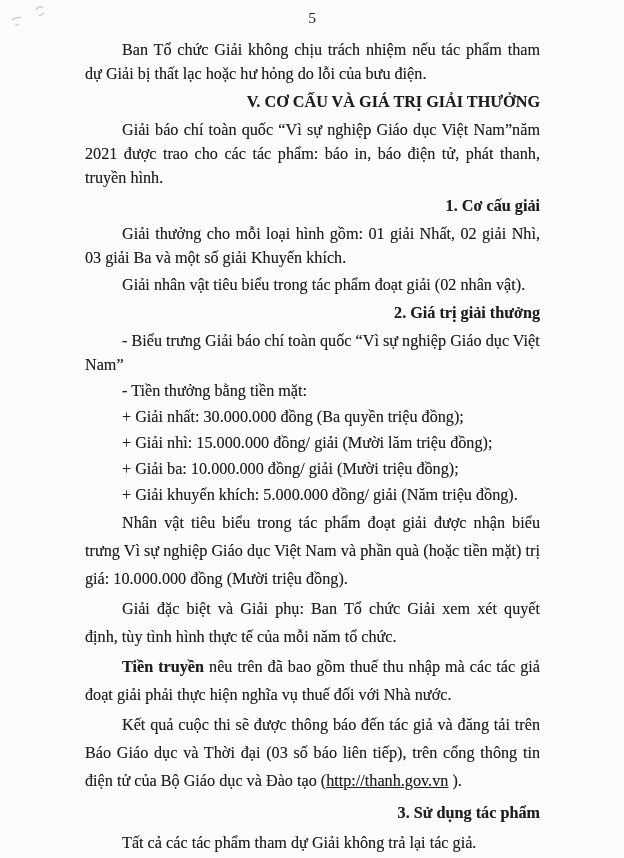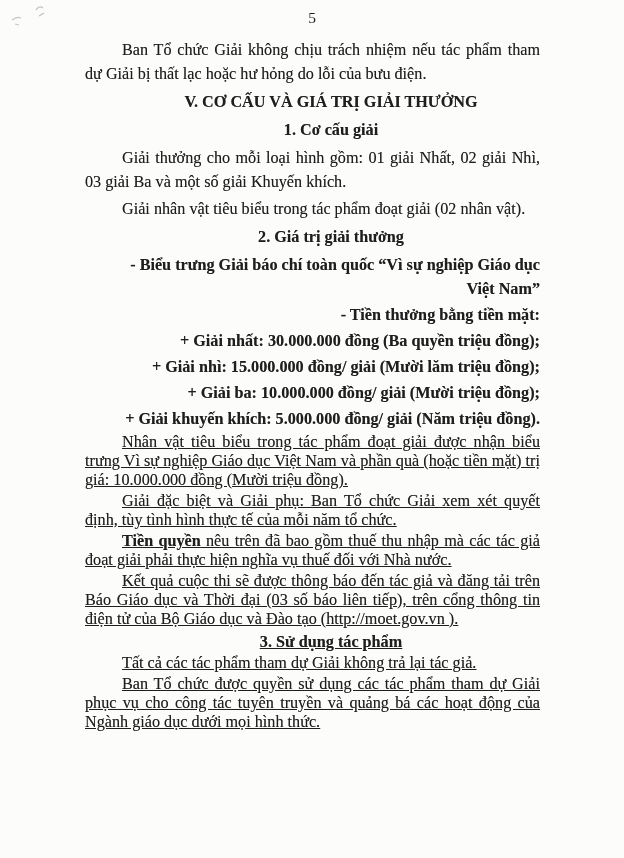--- a/index.html
+++ b/index.html
@@ -35,59 +35,58 @@
     text-align: justify;
     text-shadow: 0 0 0.5px rgba(20,20,20,0.45);
   }
   .para {
     margin: 0 0 3px 0;
     text-indent: 37px;
     line-height: 24px;
   }
   .para.heading {
     font-weight: bold;
-    text-align: center;
+    text-align: right;
     margin: 4px 0 4px 0;
   }
   .para.list {
-    text-align: right;
+    text-align: left;
     margin: 0 0 2px 0;
-    font-weight: bold;
   }
   .para.compact {
-    line-height: 19px;
+    line-height: 28px;
     margin-bottom: 2px;
-    text-decoration: underline;
   }
   .bold { font-weight: bold; }
   .underline { text-decoration: underline; }
 </style>
 </head>
 <body>
 
 <div class="page">
   <svg class="scan-marks" width="52" height="28" viewBox="0 0 52 28" aria-hidden="true">
     <path d="M28 8 q3 -5 7 -2 M31 14 l5 -3" stroke="#8f8f8d" stroke-width="1.2" fill="none"></path>
     <path d="M4 18 q5 -4 9 -2 M7 22 l4 1" stroke="#9a9a98" stroke-width="1.1" fill="none"></path>
   </svg>
   <div class="page-number">5</div>
   <div class="content">
       <p class="para body"><span>Ban Tổ chức Giải không chịu trách nhiệm nếu tác phẩm tham dự Giải bị thất lạc hoặc hư hỏng do lỗi của bưu điện.</span></p>
       <p class="para heading"><span class="bold">V. CƠ CẤU VÀ GIÁ TRỊ GIẢI THƯỞNG</span></p>
+      <p class="para body"><span>Giải báo chí toàn quốc “Vì sự nghiệp Giáo dục Việt Nam”năm 2021 được trao cho các tác phẩm: báo in, báo điện tử, phát thanh, truyền hình.</span></p>
       <p class="para heading"><span class="bold">1. Cơ cấu giải</span></p>
       <p class="para body"><span>Giải thưởng cho mỗi loại hình gồm: 01 giải Nhất, 02 giải Nhì, 03 giải Ba và một số giải Khuyến khích.</span></p>
       <p class="para body"><span>Giải nhân vật tiêu biểu trong tác phẩm đoạt giải (02 nhân vật).</span></p>
       <p class="para heading"><span class="bold">2. Giá trị giải thưởng</span></p>
       <p class="para list"><span>- Biểu trưng Giải báo chí toàn quốc “Vì sự nghiệp Giáo dục Việt Nam”</span></p>
       <p class="para list"><span>- Tiền thưởng bằng tiền mặt:</span></p>
       <p class="para list"><span>+ Giải nhất: 30.000.000 đồng (Ba quyền triệu đồng);</span></p>
       <p class="para list"><span>+ Giải nhì: 15.000.000 đồng/ giải (Mười lăm triệu đồng);</span></p>
       <p class="para list"><span>+ Giải ba: 10.000.000 đồng/ giải (Mười triệu đồng);</span></p>
       <p class="para list"><span>+ Giải khuyến khích: 5.000.000 đồng/ giải (Năm triệu đồng).</span></p>
       <p class="para body compact"><span>Nhân vật tiêu biểu trong tác phẩm đoạt giải được nhận biểu trưng Vì sự nghiệp Giáo dục Việt Nam và phần quà (hoặc tiền mặt) trị giá: 10.000.000 đồng (Mười triệu đồng).</span></p>
       <p class="para body compact"><span>Giải đặc biệt và Giải phụ: Ban Tổ chức Giải xem xét quyết định, tùy tình hình thực tế của mỗi năm tổ chức.</span></p>
-      <p class="para body compact"><span class="bold">Tiền quyền</span><span> nêu trên đã bao gồm thuế thu nhập mà các tác giả đoạt giải phải thực hiện nghĩa vụ thuế đối với Nhà nước.</span></p>
-      <p class="para body compact"><span>Kết quả cuộc thi sẽ được thông báo đến tác giả và đăng tải trên Báo Giáo dục và Thời đại (03 số báo liên tiếp), trên cổng thông tin điện tử của Bộ Giáo dục và Đào tạo (</span><span class="underline">http://moet.gov.vn</span><span> ).</span></p>
+      <p class="para body compact"><span class="bold">Tiền truyền</span><span> nêu trên đã bao gồm thuế thu nhập mà các tác giả đoạt giải phải thực hiện nghĩa vụ thuế đối với Nhà nước.</span></p>
+      <p class="para body compact"><span>Kết quả cuộc thi sẽ được thông báo đến tác giả và đăng tải trên Báo Giáo dục và Thời đại (03 số báo liên tiếp), trên cổng thông tin điện tử của Bộ Giáo dục và Đào tạo (</span><span class="underline">http://thanh.gov.vn</span><span> ).</span></p>
       <p class="para heading compact"><span class="bold">3. Sử dụng tác phẩm</span></p>
       <p class="para body compact"><span>Tất cả các tác phẩm tham dự Giải không trả lại tác giả.</span></p>
       <p class="para body compact"><span>Ban Tổ chức được quyền sử dụng các tác phẩm tham dự Giải phục vụ cho công tác tuyên truyền và quảng bá các hoạt động của Ngành giáo dục dưới mọi hình thức.</span></p>
     </div>
 </div>
 
 </body></html>

